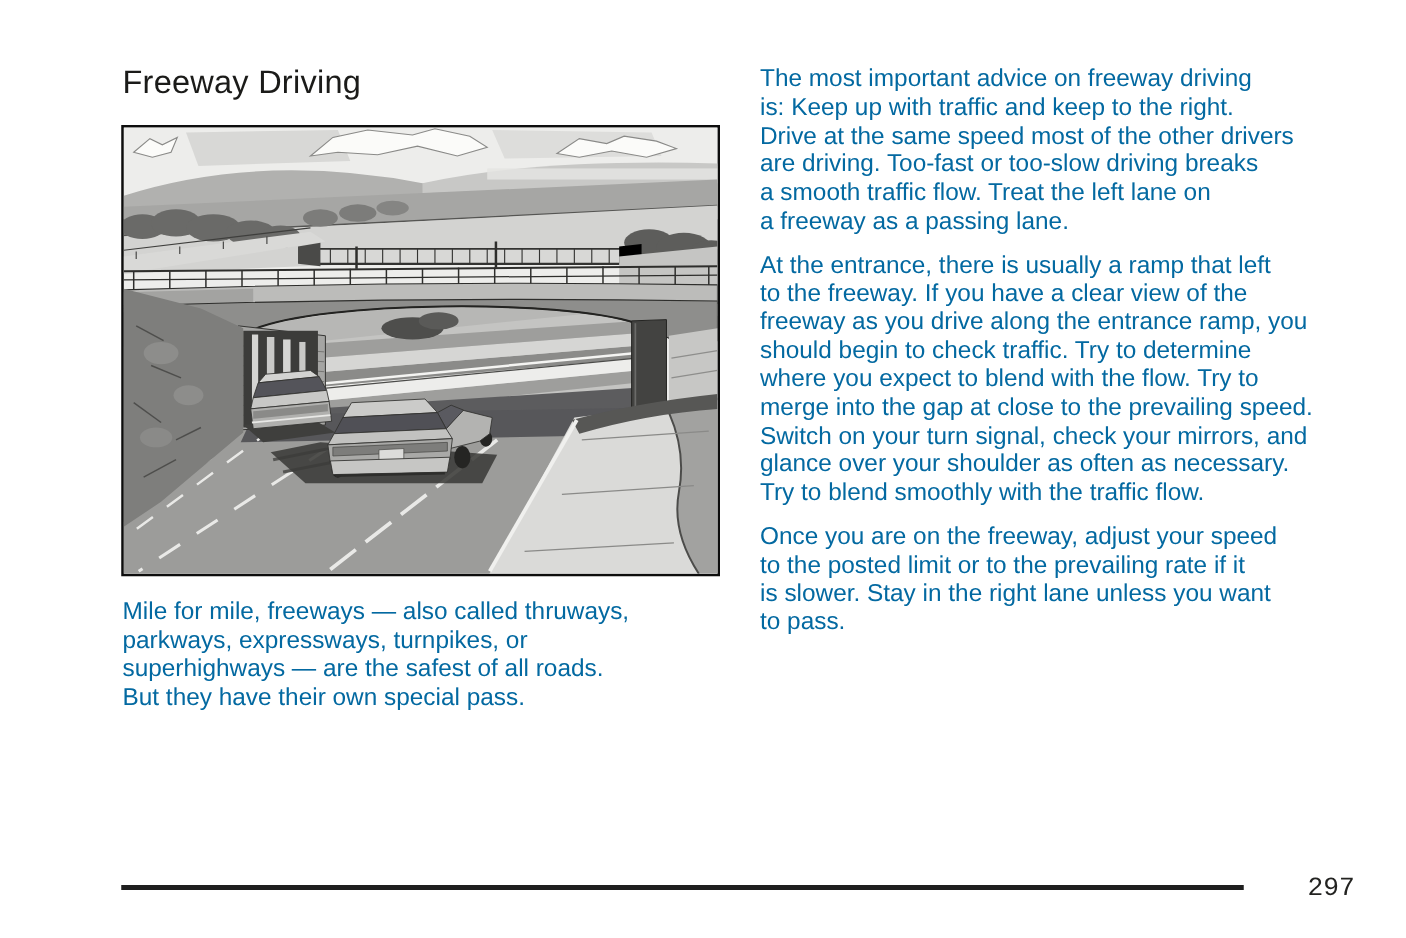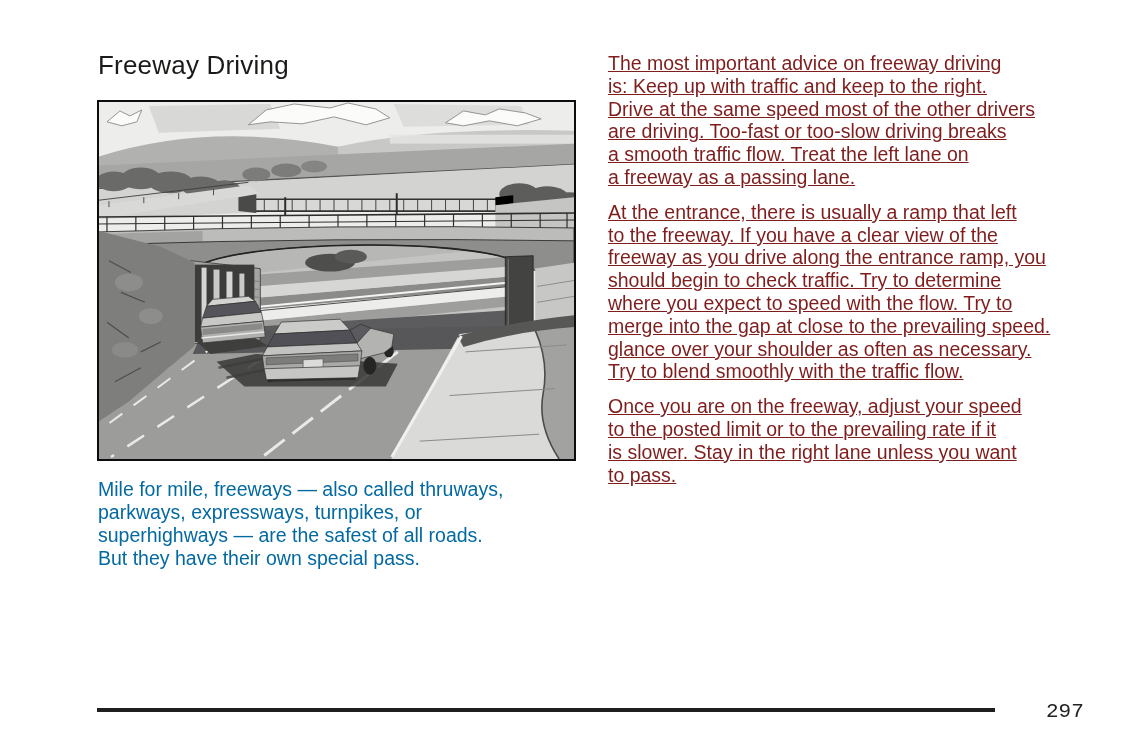--- a/index.html
+++ b/index.html
@@ -17,21 +17,21 @@
     position:absolute;left:97px;top:100px;width:479px;height:361px;
     border:2px solid #0d0d0d;box-sizing:border-box;background:#ededeb;
   }
   .figure-frame svg{display:block;width:100%;height:100%;}
   .caption{
     position:absolute;left:98px;top:478px;width:470px;
     font-size:19.5px;line-height:23px;color:#0369a1;
   }
   .right-col{
     position:absolute;left:608px;top:52px;width:480px;
-    font-size:19.5px;line-height:22.8px;color:#7f1d1d;text-decoration:underline;
+    font-size:19.5px;line-height:22.8px;color:#0369a1;
   }
   .right-col .para{margin:0 0 12px 0;}
   .footer-rule{
     position:absolute;left:97px;top:708px;width:898px;height:4px;
     background:#1f1f1f;
   }
   .page-number{
     position:absolute;left:1046px;top:700px;
     font-size:21px;color:#232321;font-family:Liberation Mono, monospace;
   }
@@ -267,22 +267,23 @@
       <div>Drive at the same speed most of the other drivers</div>
       <div>are driving. Too-fast or too-slow driving breaks</div>
       <div>a smooth traffic flow. Treat the left lane on</div>
       <div>a freeway as a passing lane.</div>
     </div>
   <div class="para">
       <div>At the entrance, there is usually a ramp that left</div>
       <div>to the freeway. If you have a clear view of the</div>
       <div>freeway as you drive along the entrance ramp, you</div>
       <div>should begin to check traffic. Try to determine</div>
-      <div>where you expect to speed with the flow. Try to</div>
+      <div>where you expect to blend with the flow. Try to</div>
       <div>merge into the gap at close to the prevailing speed.</div>
+      <div>Switch on your turn signal, check your mirrors, and</div>
       <div>glance over your shoulder as often as necessary.</div>
       <div>Try to blend smoothly with the traffic flow.</div>
     </div>
   <div class="para">
       <div>Once you are on the freeway, adjust your speed</div>
       <div>to the posted limit or to the prevailing rate if it</div>
       <div>is slower. Stay in the right lane unless you want</div>
       <div>to pass.</div>
     </div>
 </div>

